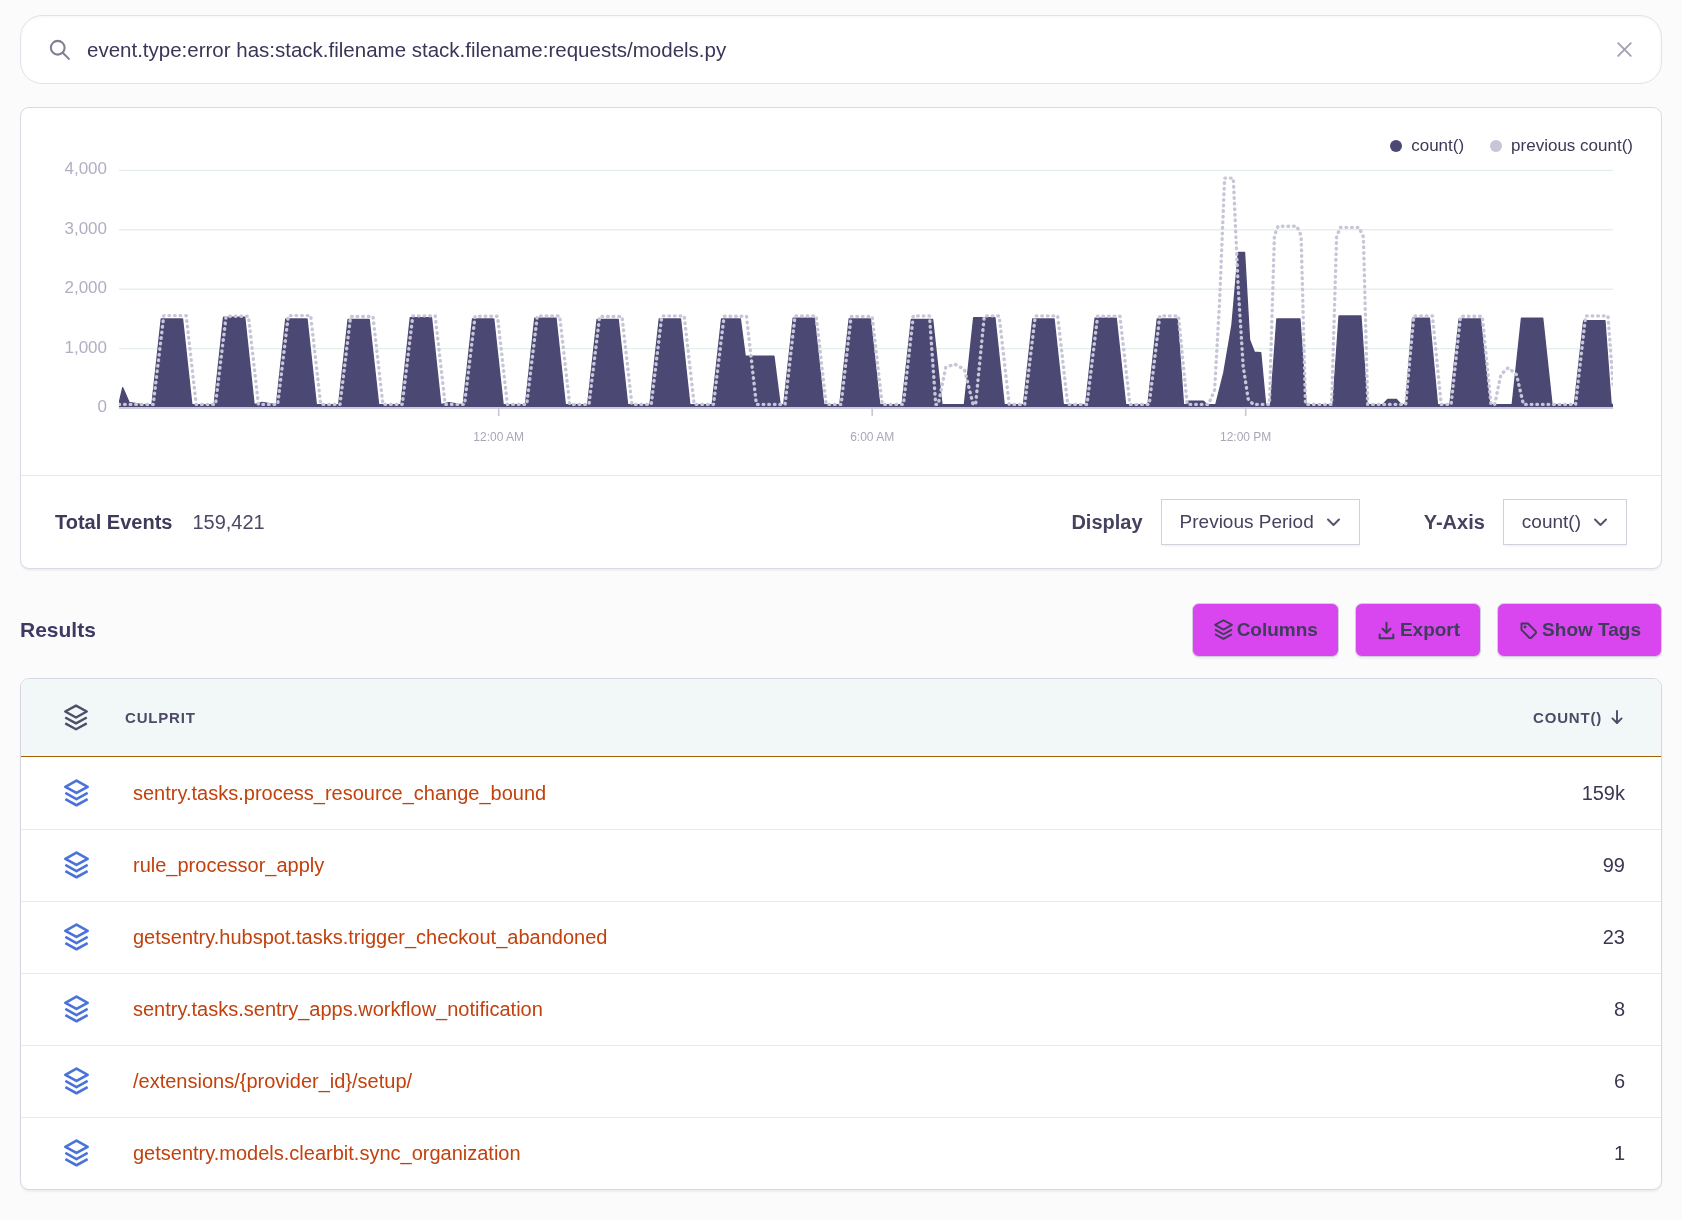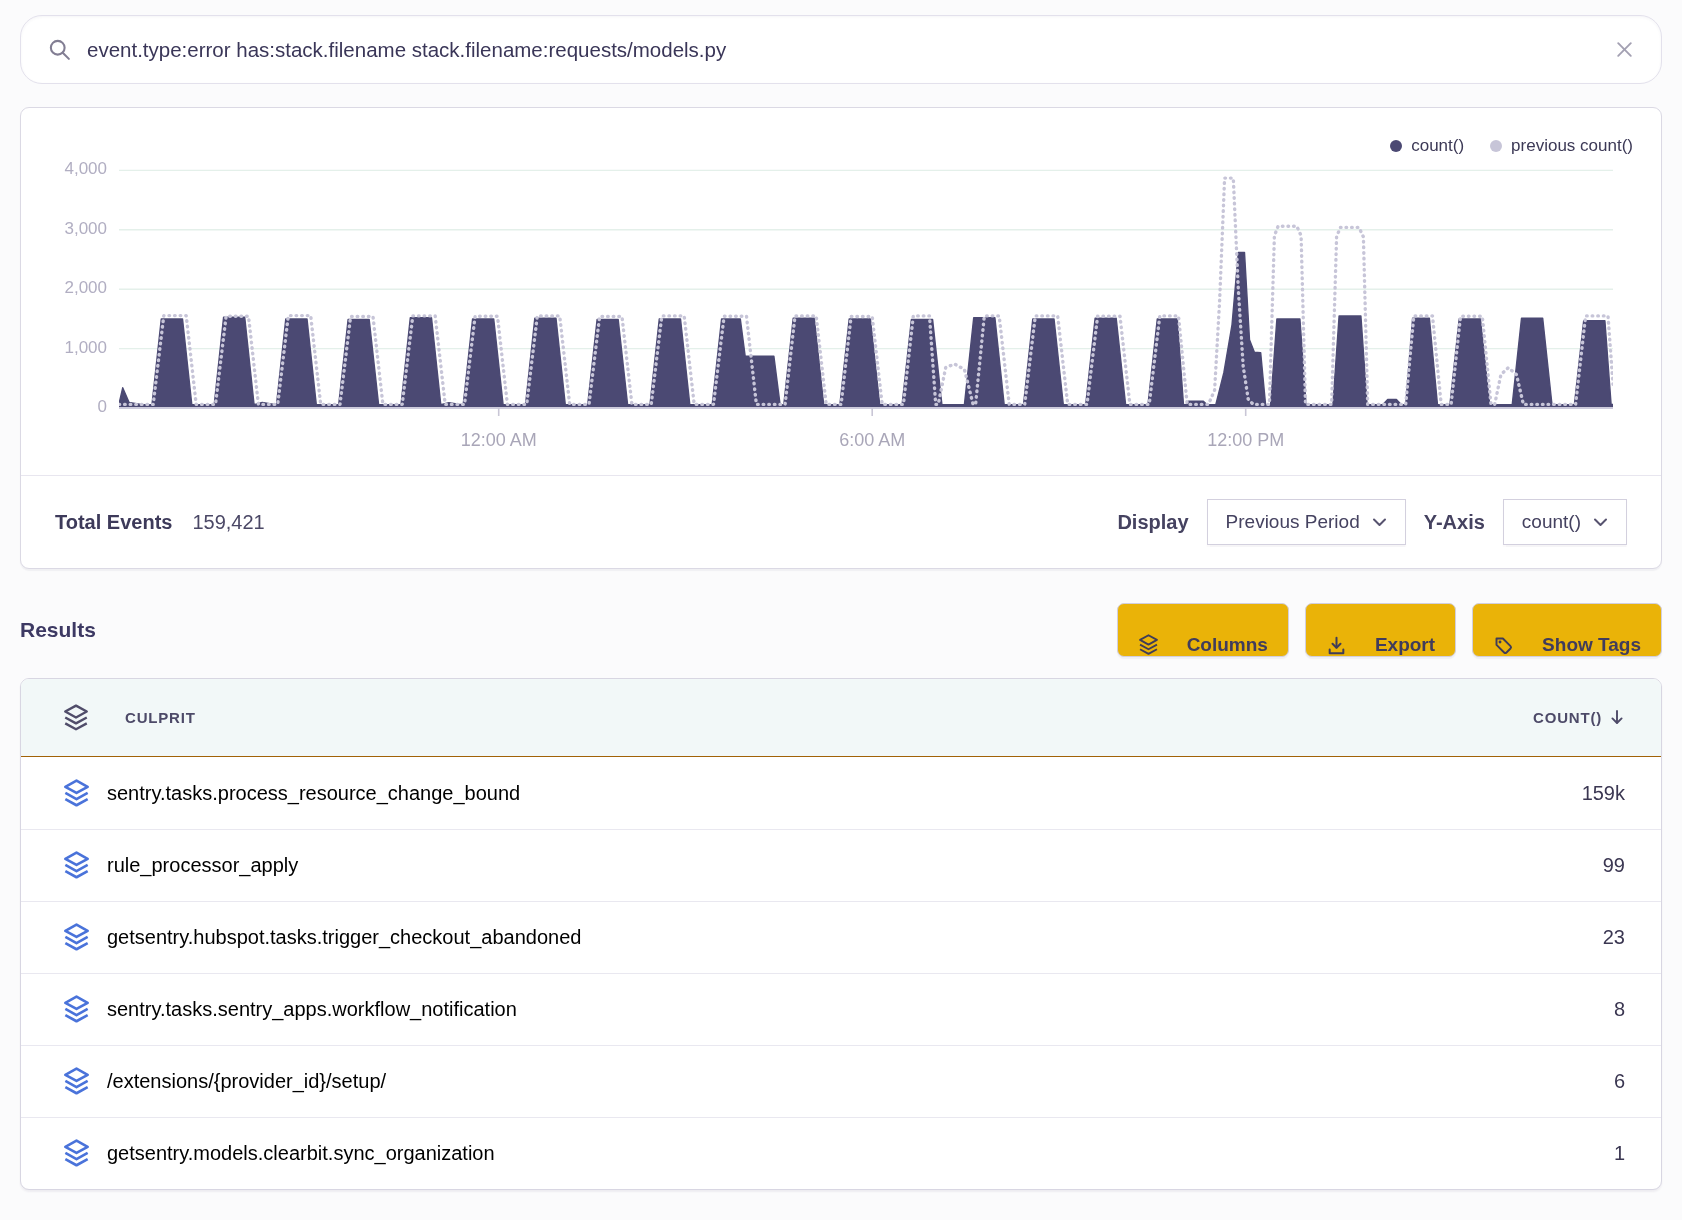--- a/index.html
+++ b/index.html
@@ -24,43 +24,43 @@
     box-shadow:0 2px 1px rgba(70,60,100,.06);
   }
   .legend{position:absolute;top:28px;right:28px;display:flex;gap:26px;align-items:center;
     font-size:17px;color:#3c3956;}
   .legend-item{display:flex;align-items:center;}
   .legend-dot{width:12px;height:12px;border-radius:50%;display:inline-block;margin-right:9px;}
   #plot{position:absolute;left:98px;top:40px;width:1494px;height:272px;}
   .ylabel{position:absolute;left:10px;width:76px;text-align:right;
     font-size:17px;color:#b1aec2;}
   .xlabel{position:absolute;top:322px;width:150px;text-align:center;
-    font-size:18px;color:#a9a6b8;}
+    font-size:12px;color:#a9a6b8;}
   .chart-footer{
     position:absolute;left:0;right:0;top:367px;bottom:0;box-sizing:border-box;
     border-top:1px solid #e8e6ef;display:flex;align-items:center;padding:0 34px;
   }
   .te-label{font-weight:bold;font-size:20px;color:#3d3a5a;margin-right:20px;}
   .te-value{font-size:20px;color:#4b4866;}
   .footer-right{margin-left:auto;display:flex;align-items:center;gap:18px;}
-  .ctl-label{font-weight:bold;font-size:20px;color:#454260;}
+  .ctl-label{font-weight:bold;font-size:20px;color:#454260;margin-left:46px;}
   .dd-btn{
     display:flex;align-items:center;gap:12px;cursor:pointer;
     border:1px solid #d3d0de;border-radius:0;background:#fff;
     padding:11px 18px;font-size:19px;color:#454260;
     box-shadow:0 1.5px 1px rgba(70,60,100,.05);
   }
   
   .results-row{position:absolute;left:20px;top:601px;width:1642px;height:58px;
     display:flex;align-items:center;}
   .results-title{font-size:21px;font-weight:bold;color:#3d3963;margin:0;}
   .btns{margin-left:auto;display:flex;gap:16px;}
   .btn{
-    display:flex;align-items:flex-end;gap:28px;cursor:pointer;
-    border:1px solid #d2cfdd;border-radius:7px;background:#eab308;
+    display:flex;align-items:center;gap:3px;cursor:pointer;
+    border:1px solid #d2cfdd;border-radius:7px;background:#d946ef;
     padding:0 20px;height:54px;box-sizing:border-box;
     font-size:19px;font-weight:bold;color:#403c5c;
     box-shadow:0 1.5px 1px rgba(70,60,100,.06);
   }
   
   .table{
     position:absolute;left:20px;top:678px;width:1642px;box-sizing:border-box;
     background:#fff;border:1px solid #d8d6e2;border-radius:9px;overflow:hidden;
     box-shadow:0 2px 2px rgba(70,60,100,.07);
   }
@@ -69,21 +69,21 @@
     padding:0 36px 0 42px;box-sizing:border-box;border-bottom:1px solid #a16207;
   }
   .th-culprit{font-size:15px;font-weight:bold;letter-spacing:.8px;color:#4d4a68;margin-left:35px;cursor:pointer;}
   .th-count{margin-left:auto;display:flex;align-items:center;gap:7px;cursor:pointer;
     font-size:15px;font-weight:bold;letter-spacing:.8px;color:#4d4a68;}
   .trow{
     height:72px;display:flex;align-items:center;box-sizing:border-box;
     padding:0 36px 0 42px;border-top:1px solid #e9e8f0;
   }
   .trow:first-child{border-top:none;}
-  .tcell-culprit{font-size:20px;color:#000000;margin-left:17px;}
+  .tcell-culprit{font-size:20px;color:#c2410c;margin-left:43px;}
   .tcell-count{margin-left:auto;font-size:20px;color:#3b3752;}
   .stack-wrap{width:27px;height:29px;display:flex;align-items:center;cursor:pointer;}
 </style>
 </head>
 <body>
 
 <div class="search-bar">
   <span>
     <svg width="25" height="25" viewBox="0 0 24 24" fill="none" stroke="#827e93" stroke-width="2" stroke-linecap="round">
       <circle cx="10.3" cy="10.3" r="6.6"></circle>

